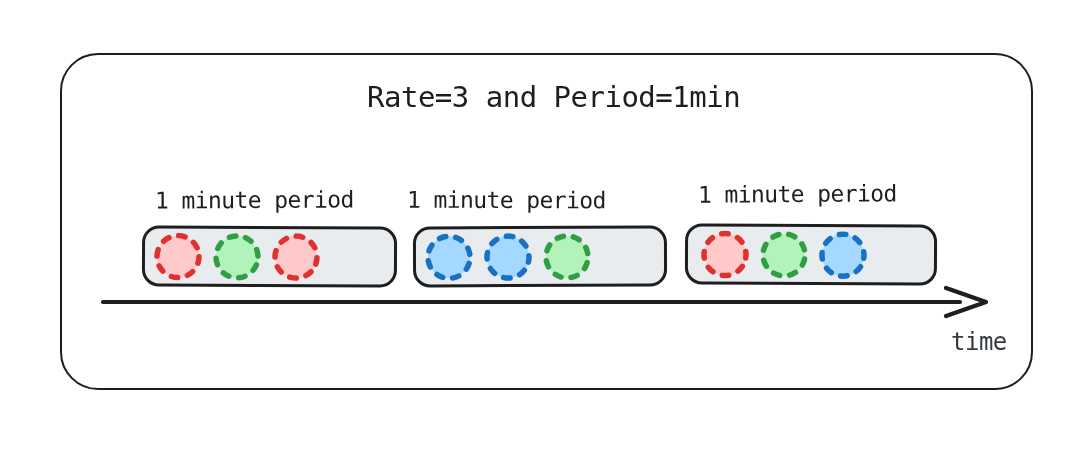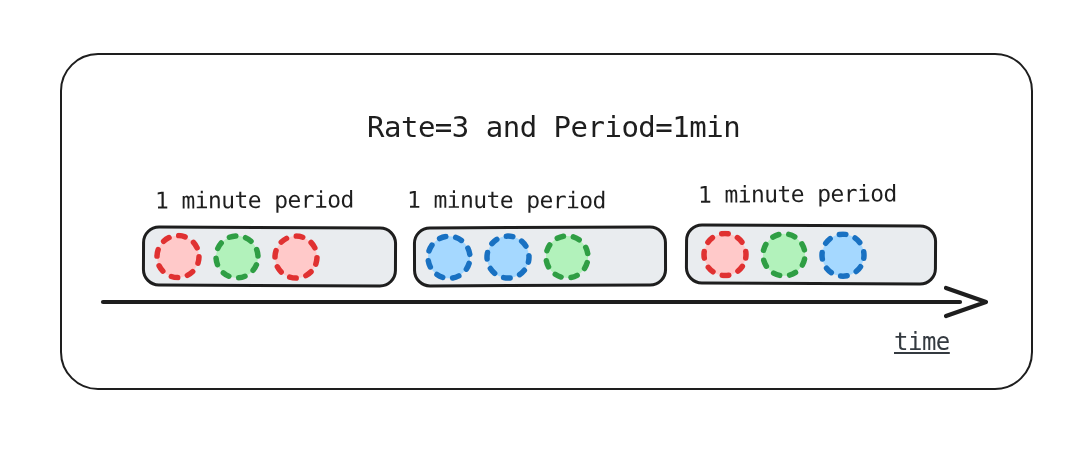--- a/index.html
+++ b/index.html
@@ -19,21 +19,20 @@
     background:#ffffff;
     box-sizing:border-box;
   }
   .title{
     position:absolute;
     left:367px;top:80px;
     font-size:29px;
     letter-spacing:-0.5px;
     white-space:nowrap;
     color:#1e1e1e;
-    margin-top:30px;
   }
   .period-label{
     position:absolute;
     font-size:23px;
     letter-spacing:-0.6px;
     white-space:nowrap;
     color:#1e1e1e;
   }
   #label-0{left:155px;top:187px;transform:rotate(-0.3deg);}
   #label-1{left:407px;top:187px;transform:rotate(0.2deg);}
@@ -49,25 +48,24 @@
     align-items:center;
     gap:11px;
   }
   #bucket-0{left:142px;top:226px;width:255px;padding-left:9px;transform:rotate(0.25deg);}
   #bucket-1{left:413px;top:226px;width:254px;padding-left:9px;transform:rotate(-0.2deg);}
   #bucket-2{left:685px;top:224px;width:252px;padding-left:13px;transform:rotate(0.3deg);}
   .bucket svg{display:block;flex:0 0 auto;}
   #axis-svg{position:absolute;left:0;top:0;width:1091px;height:451px;pointer-events:none;}
   .time-label{
     position:absolute;
-    left:894px;top:328px;
+    left:951px;top:328px;
     font-size:24px;
     letter-spacing:-0.5px;
     color:#343a40;
-    text-decoration:underline;
   }
 </style>
 </head>
 <body>
 
 <div id="canvas">
 
   <div class="frame"></div>
 
   <div class="title">Rate=3 and Period=1min</div>

